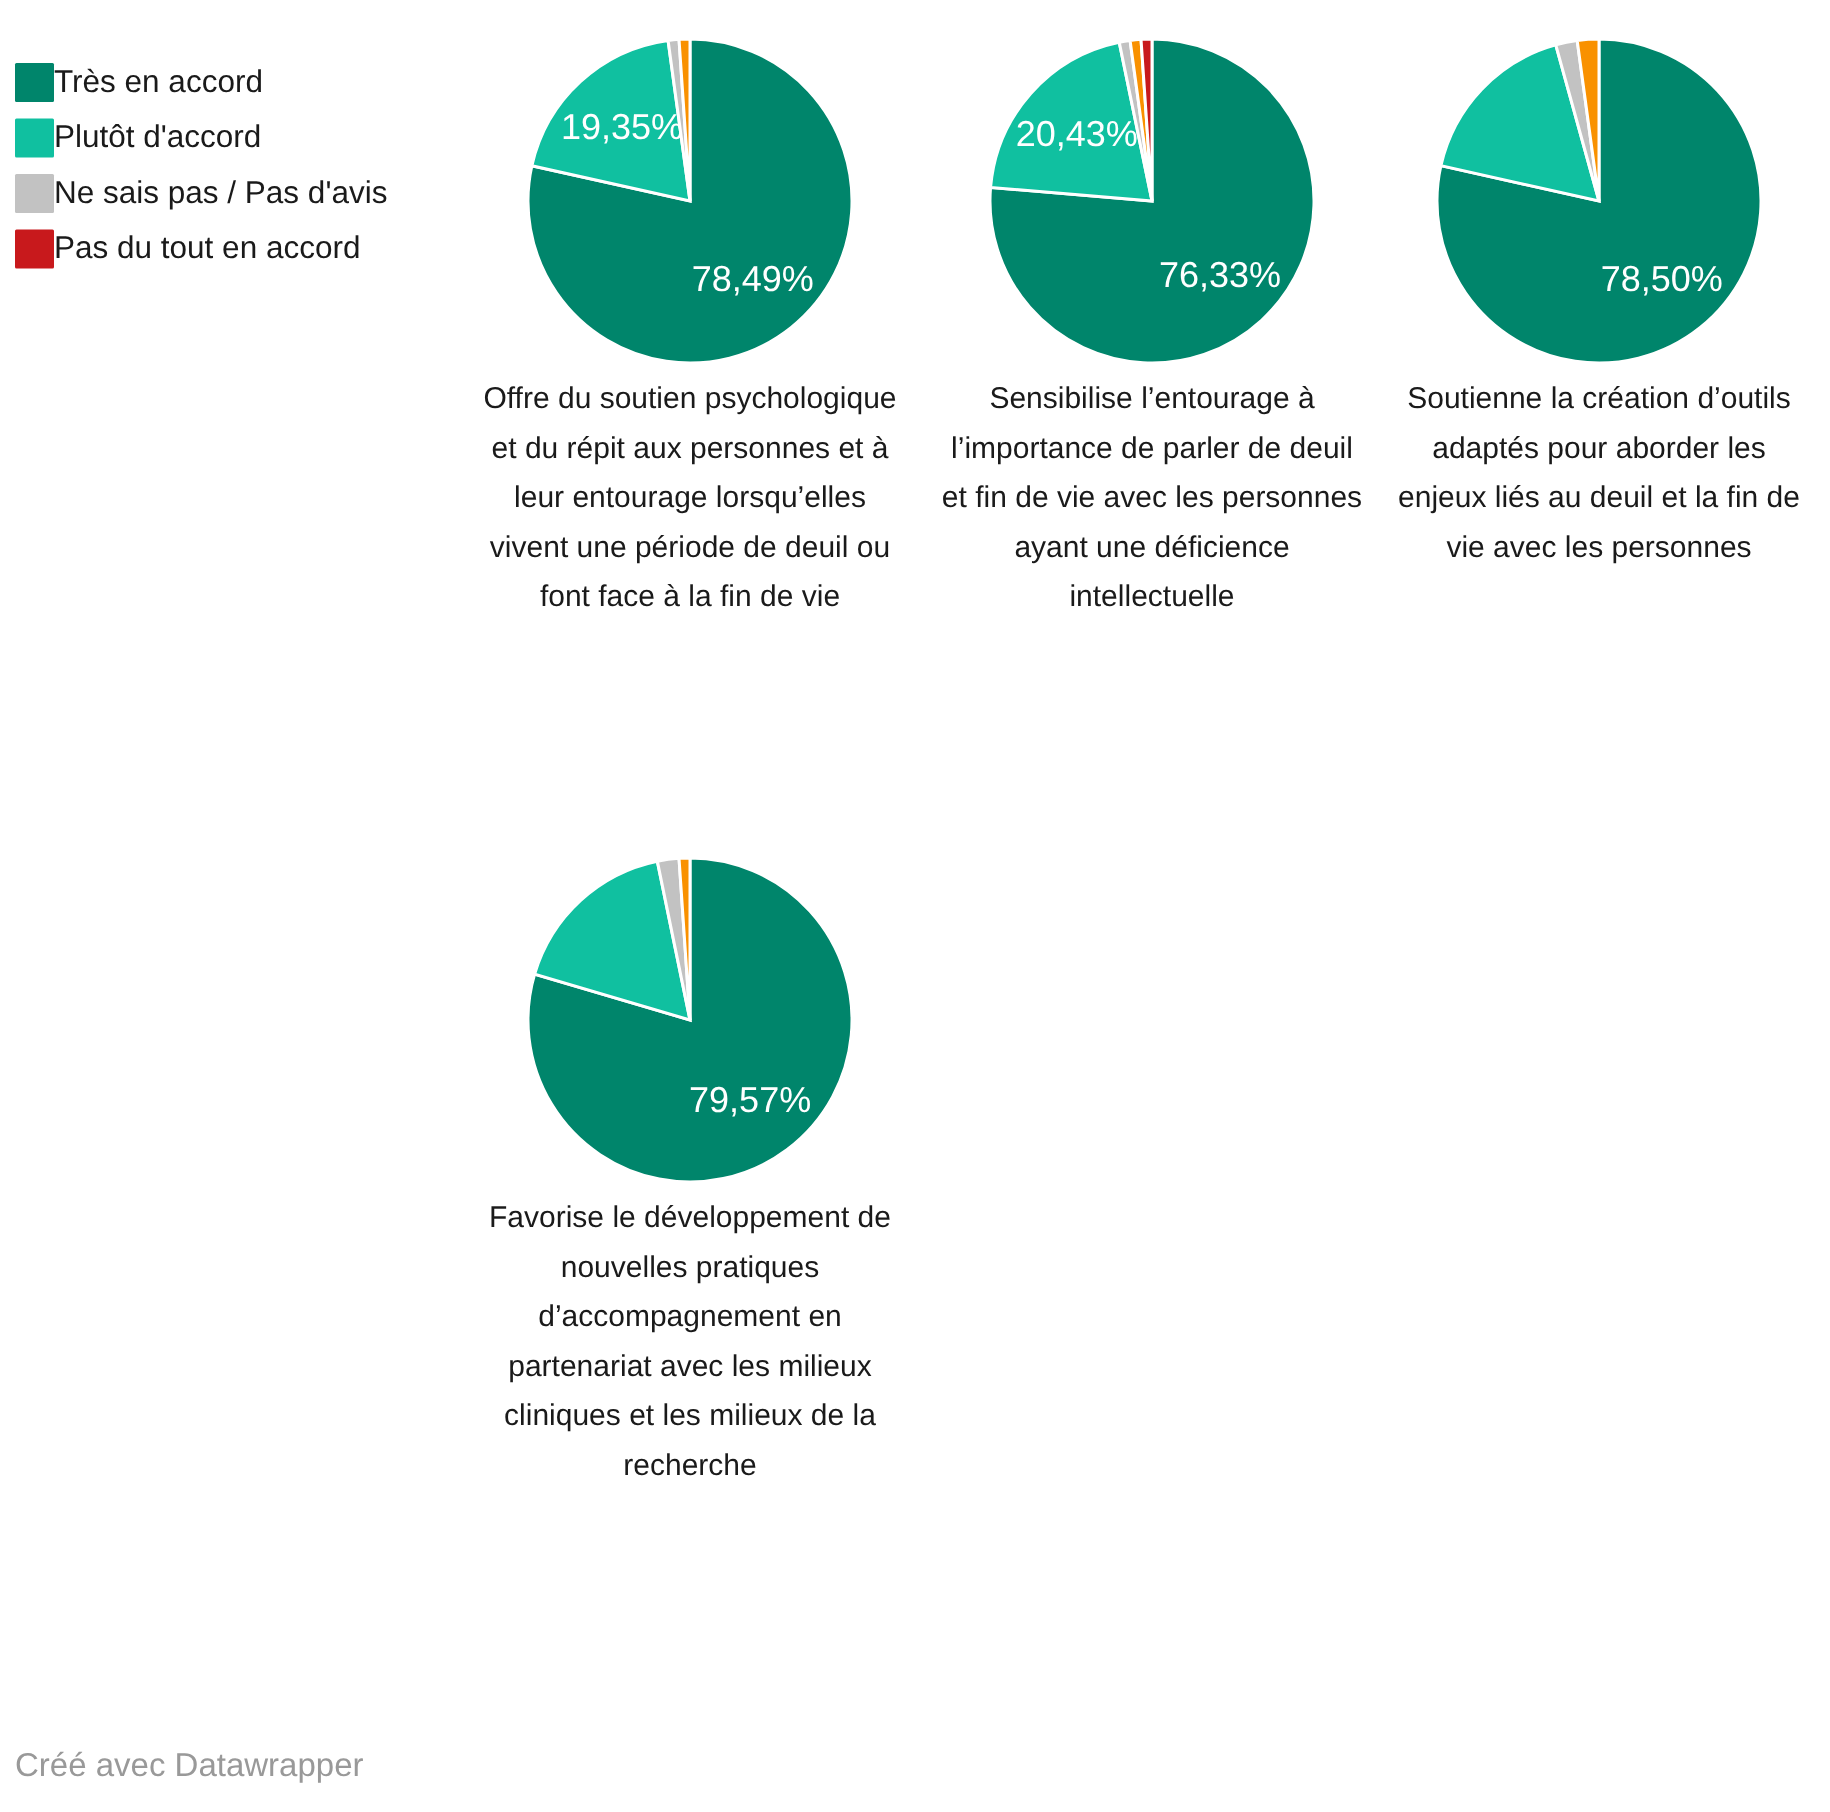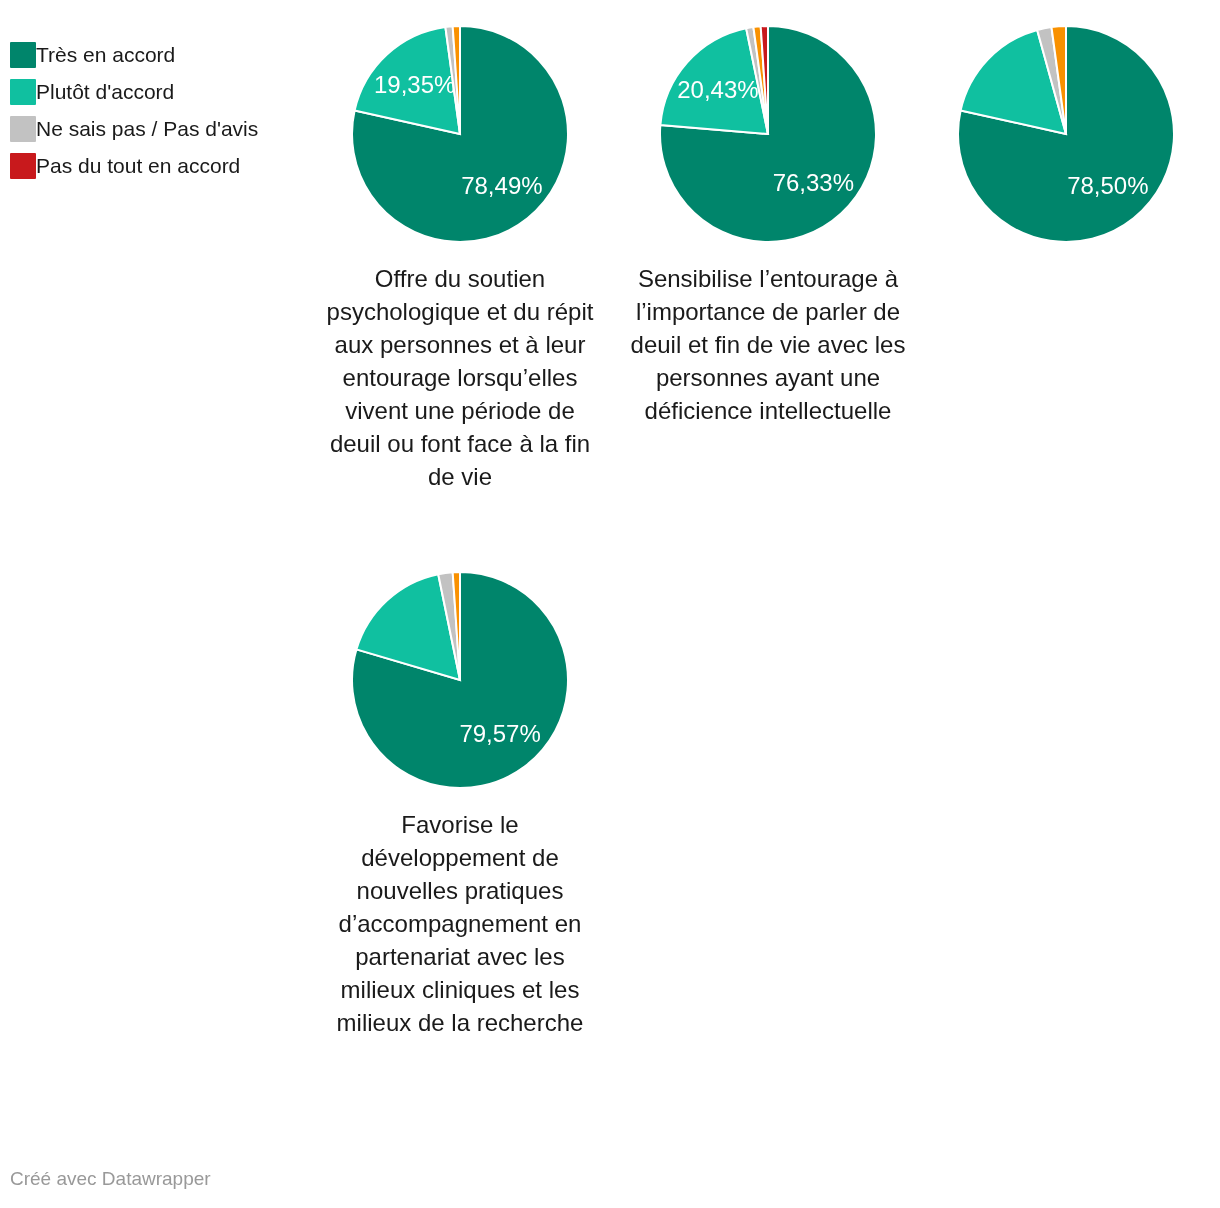--- a/index.html
+++ b/index.html
@@ -61,34 +61,33 @@
   .pie-svg {
     display: block;
     margin: 0 auto;
   }
   .slice-label {
     font-family: "Liberation Sans", sans-serif;
     font-size: 24px;
     fill: #ffffff;
   }
   .pie-caption {
-    margin-top: 12px;
-    font-size: 24px;
+    font-size: 20px;
     line-height: 33px;
     color: #1a1a1a;
     padding: 0 8px;
     word-wrap: break-word;
   }
 
   
   #footer {
     position: absolute;
     left: 10px;
     bottom: 18px;
-    font-size: 19px;
+    font-size: 22px;
     color: #999999;
   }
 </style>
 </head>
 <body>
 
 <div id="legend">
   <div class="legend-item">
     <span class="legend-swatch" style="background: rgb(0, 133, 107);"></span>
     <span class="legend-label">Très en accord</span>
@@ -139,20 +138,21 @@
 <div class="pie-cell col3 row1">
   <div class="pie-svg-wrap">
       <svg class="pie-svg" width="302" height="232" viewBox="0 0 302 232">
         <path d="M 151 116 L 151 8 A 108 108 0 1 1 45.600989710615266 92.44052992917347 Z" fill="#00856b" stroke="#ffffff" stroke-width="2"></path>
         <text class="slice-label" x="192.86624826823882" y="176.25762007537455" text-anchor="middle">78,50%</text>
         <path d="M 151 116 L 45.600989710615266 92.44052992917347 A 108 108 0 0 1 122.17458515339942 11.917842744678964 Z" fill="#10c0a0" stroke="#ffffff" stroke-width="2"></path>
         <path d="M 151 116 L 122.17458515339942 11.917842744678964 A 108 108 0 0 1 136.45477713430745 8.983942831987434 Z" fill="#c2c2c2" stroke="#ffffff" stroke-width="2"></path>
         <path d="M 151 116 L 136.45477713430745 8.983942831987434 A 108 108 0 0 1 150.99999999999997 8 Z" fill="#f99100" stroke="#ffffff" stroke-width="2"></path>
       </svg>
     </div>
+  <div class="pie-caption">Soutienne la création d’outils adaptés pour aborder les enjeux liés au deuil et la fin de vie avec les personnes</div>
 </div>
 
 <div class="pie-cell col1 row2">
   <div class="pie-svg-wrap">
       <svg class="pie-svg" width="302" height="232" viewBox="0 0 302 232">
         <path d="M 151 116 L 151 8 A 108 108 0 1 1 47.42180787282902 85.41310549161855 Z" fill="#00856b" stroke="#ffffff" stroke-width="2"></path>
         <text class="slice-label" x="191.0862854172449" y="177.6351686997177" text-anchor="middle">79,57%</text>
         <path d="M 151 116 L 47.42180787282902 85.41310549161855 A 108 108 0 0 1 129.23188634780075 10.216498318381724 Z" fill="#10c0a0" stroke="#ffffff" stroke-width="2"></path>
         <path d="M 151 116 L 129.23188634780075 10.216498318381724 A 108 108 0 0 1 143.67691585582352 8.248561779355768 Z" fill="#c2c2c2" stroke="#ffffff" stroke-width="2"></path>
         <path d="M 151 116 L 143.67691585582352 8.248561779355768 A 108 108 0 0 1 150.99999999999997 8 Z" fill="#f99100" stroke="#ffffff" stroke-width="2"></path>

